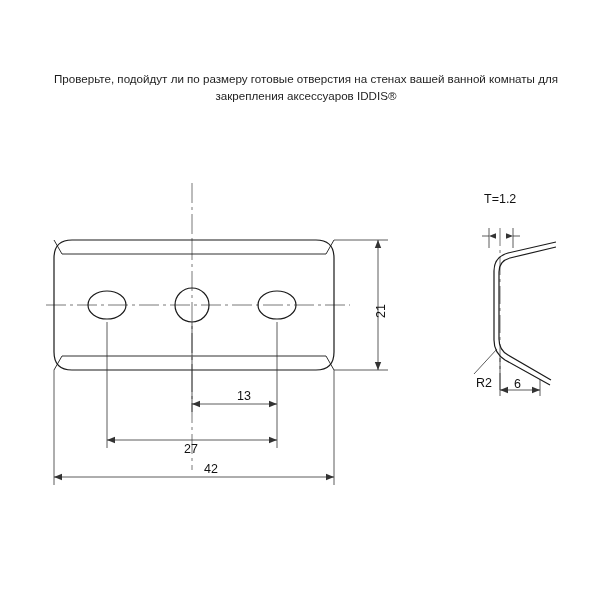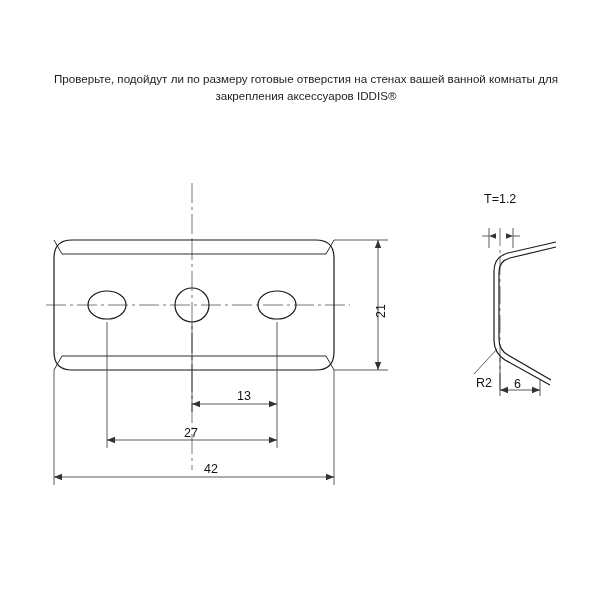--- a/index.html
+++ b/index.html
@@ -149,21 +149,21 @@
         <path d="M 500 390 l 8 -3.2 l 0 6.4 z" fill="#333333" stroke="none"></path>
         <path d="M 540 390 l -8 -3.2 l 0 6.4 z" fill="#333333" stroke="none"></path>
       </g>
     </g>
   </svg>
 
   <div class="dim-vertical" style="left:374px; top:318px;">21</div>
 
   <div class="dim-label" style="left:227px; top:389px;margin-left:10px;">13</div>
 
-  <div class="dim-label" style="left:184px; top:426px;">27</div>
+  <div class="dim-label" style="left:184px; top:442px;">27</div>
 
   <div class="dim-label" style="left:204px; top:462px;text-align:right;">42</div>
 
   <div class="dim-label" style="left:484px; top:192px;">T=1.2</div>
 
   <div class="dim-label" style="left:476px; top:376px;">R2</div>
 
   <div class="dim-label" style="left:514px; top:377px;">6</div>
 
 </div>

